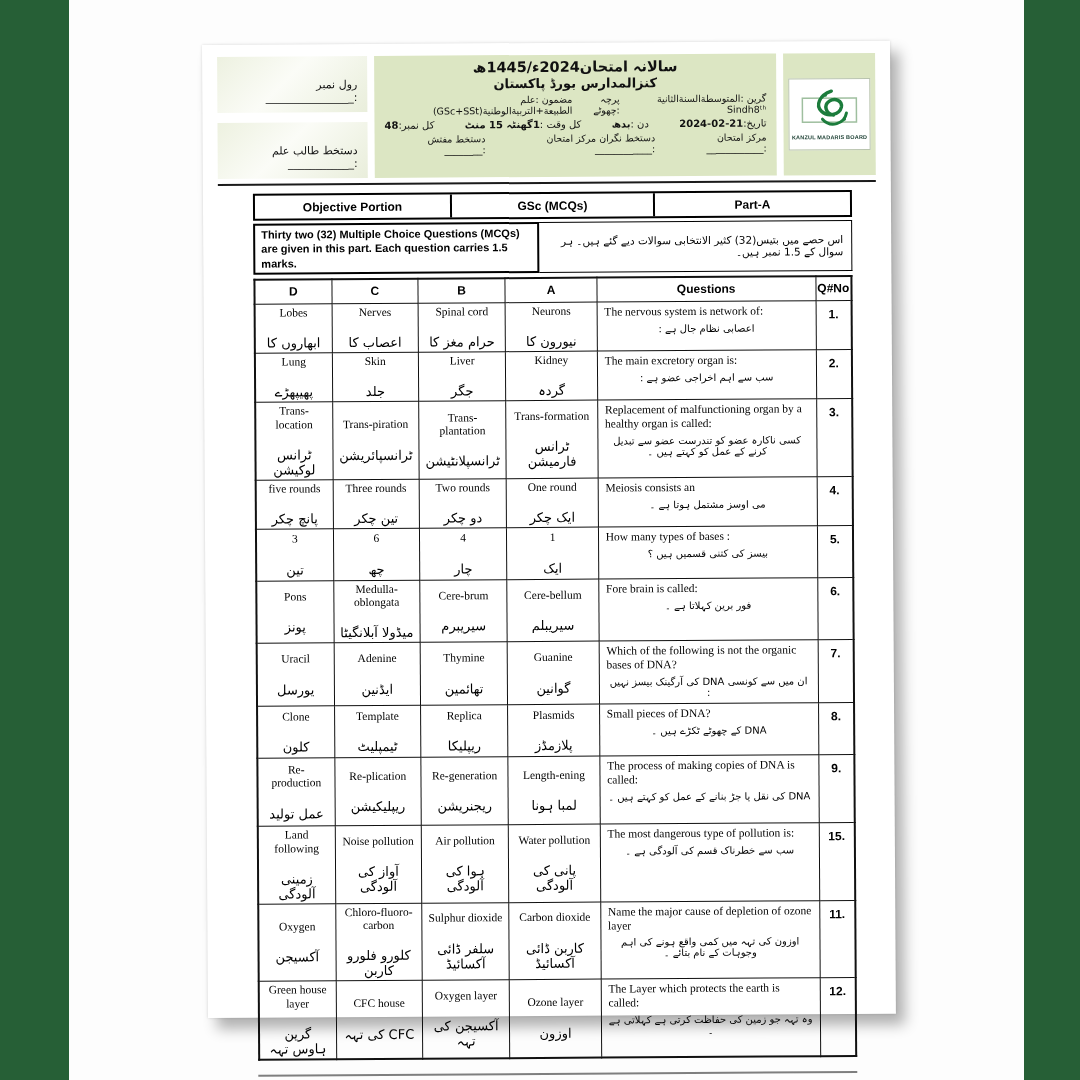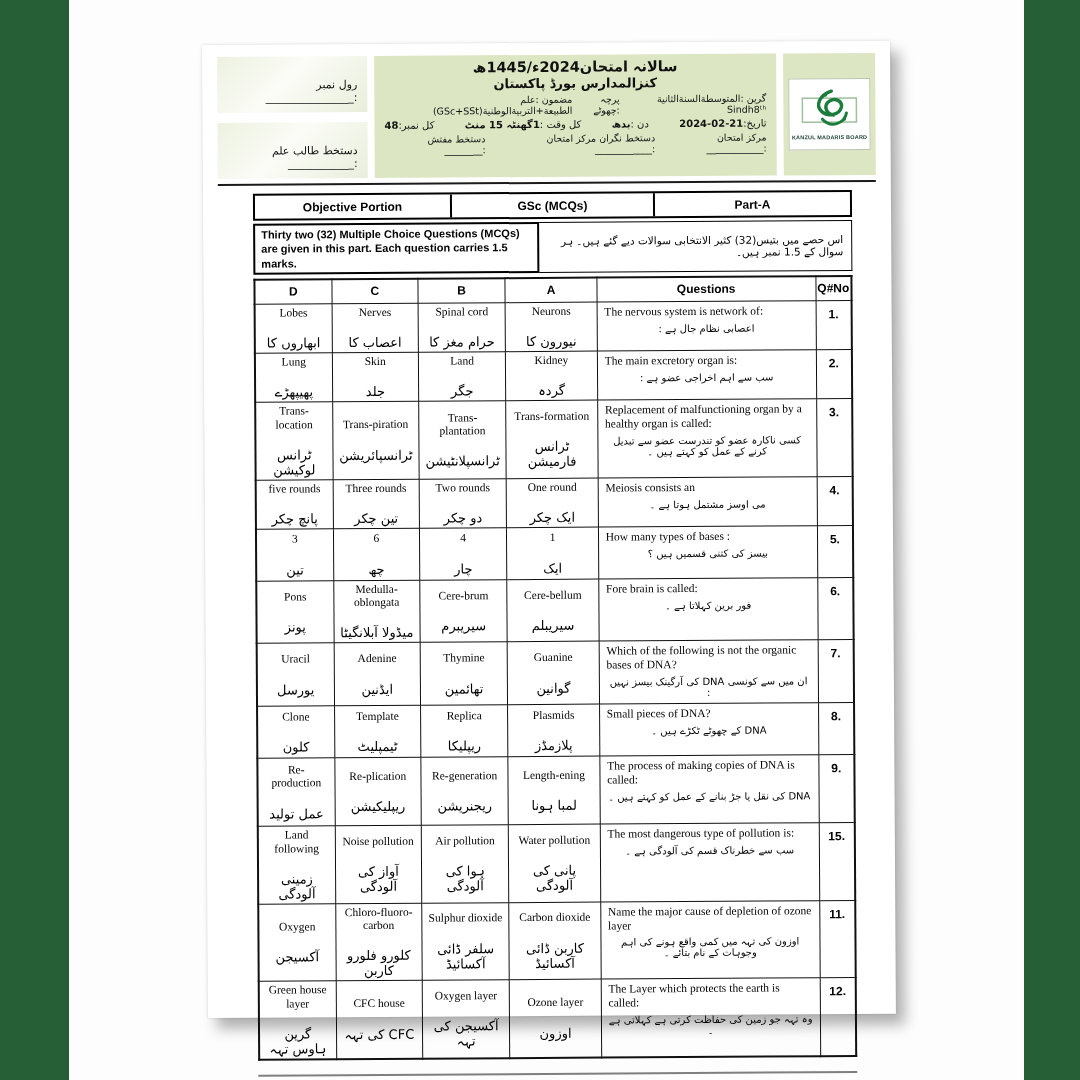--- a/index.html
+++ b/index.html
@@ -184,21 +184,21 @@
               <tr style="height: 48px;">
                 <td class="opt">
                   <div class="opt-en">Lung</div>
                   <div class="opt-ur">پھیپھڑے</div>
                 </td>
                 <td class="opt">
                   <div class="opt-en">Skin</div>
                   <div class="opt-ur">جلد</div>
                 </td>
                 <td class="opt">
-                  <div class="opt-en">Land</div>
+                  <div class="opt-en">Liver</div>
                   <div class="opt-ur">جگر</div>
                 </td>
                 <td class="opt">
                   <div class="opt-en">Kidney</div>
                   <div class="opt-ur">گردہ</div>
                 </td>
                 <td class="q">
                   <div class="q-en">The main excretory organ is:</div>
                   <div class="q-ur">سب سے اہم اخراجی عضو ہے :</div>
                 </td>

